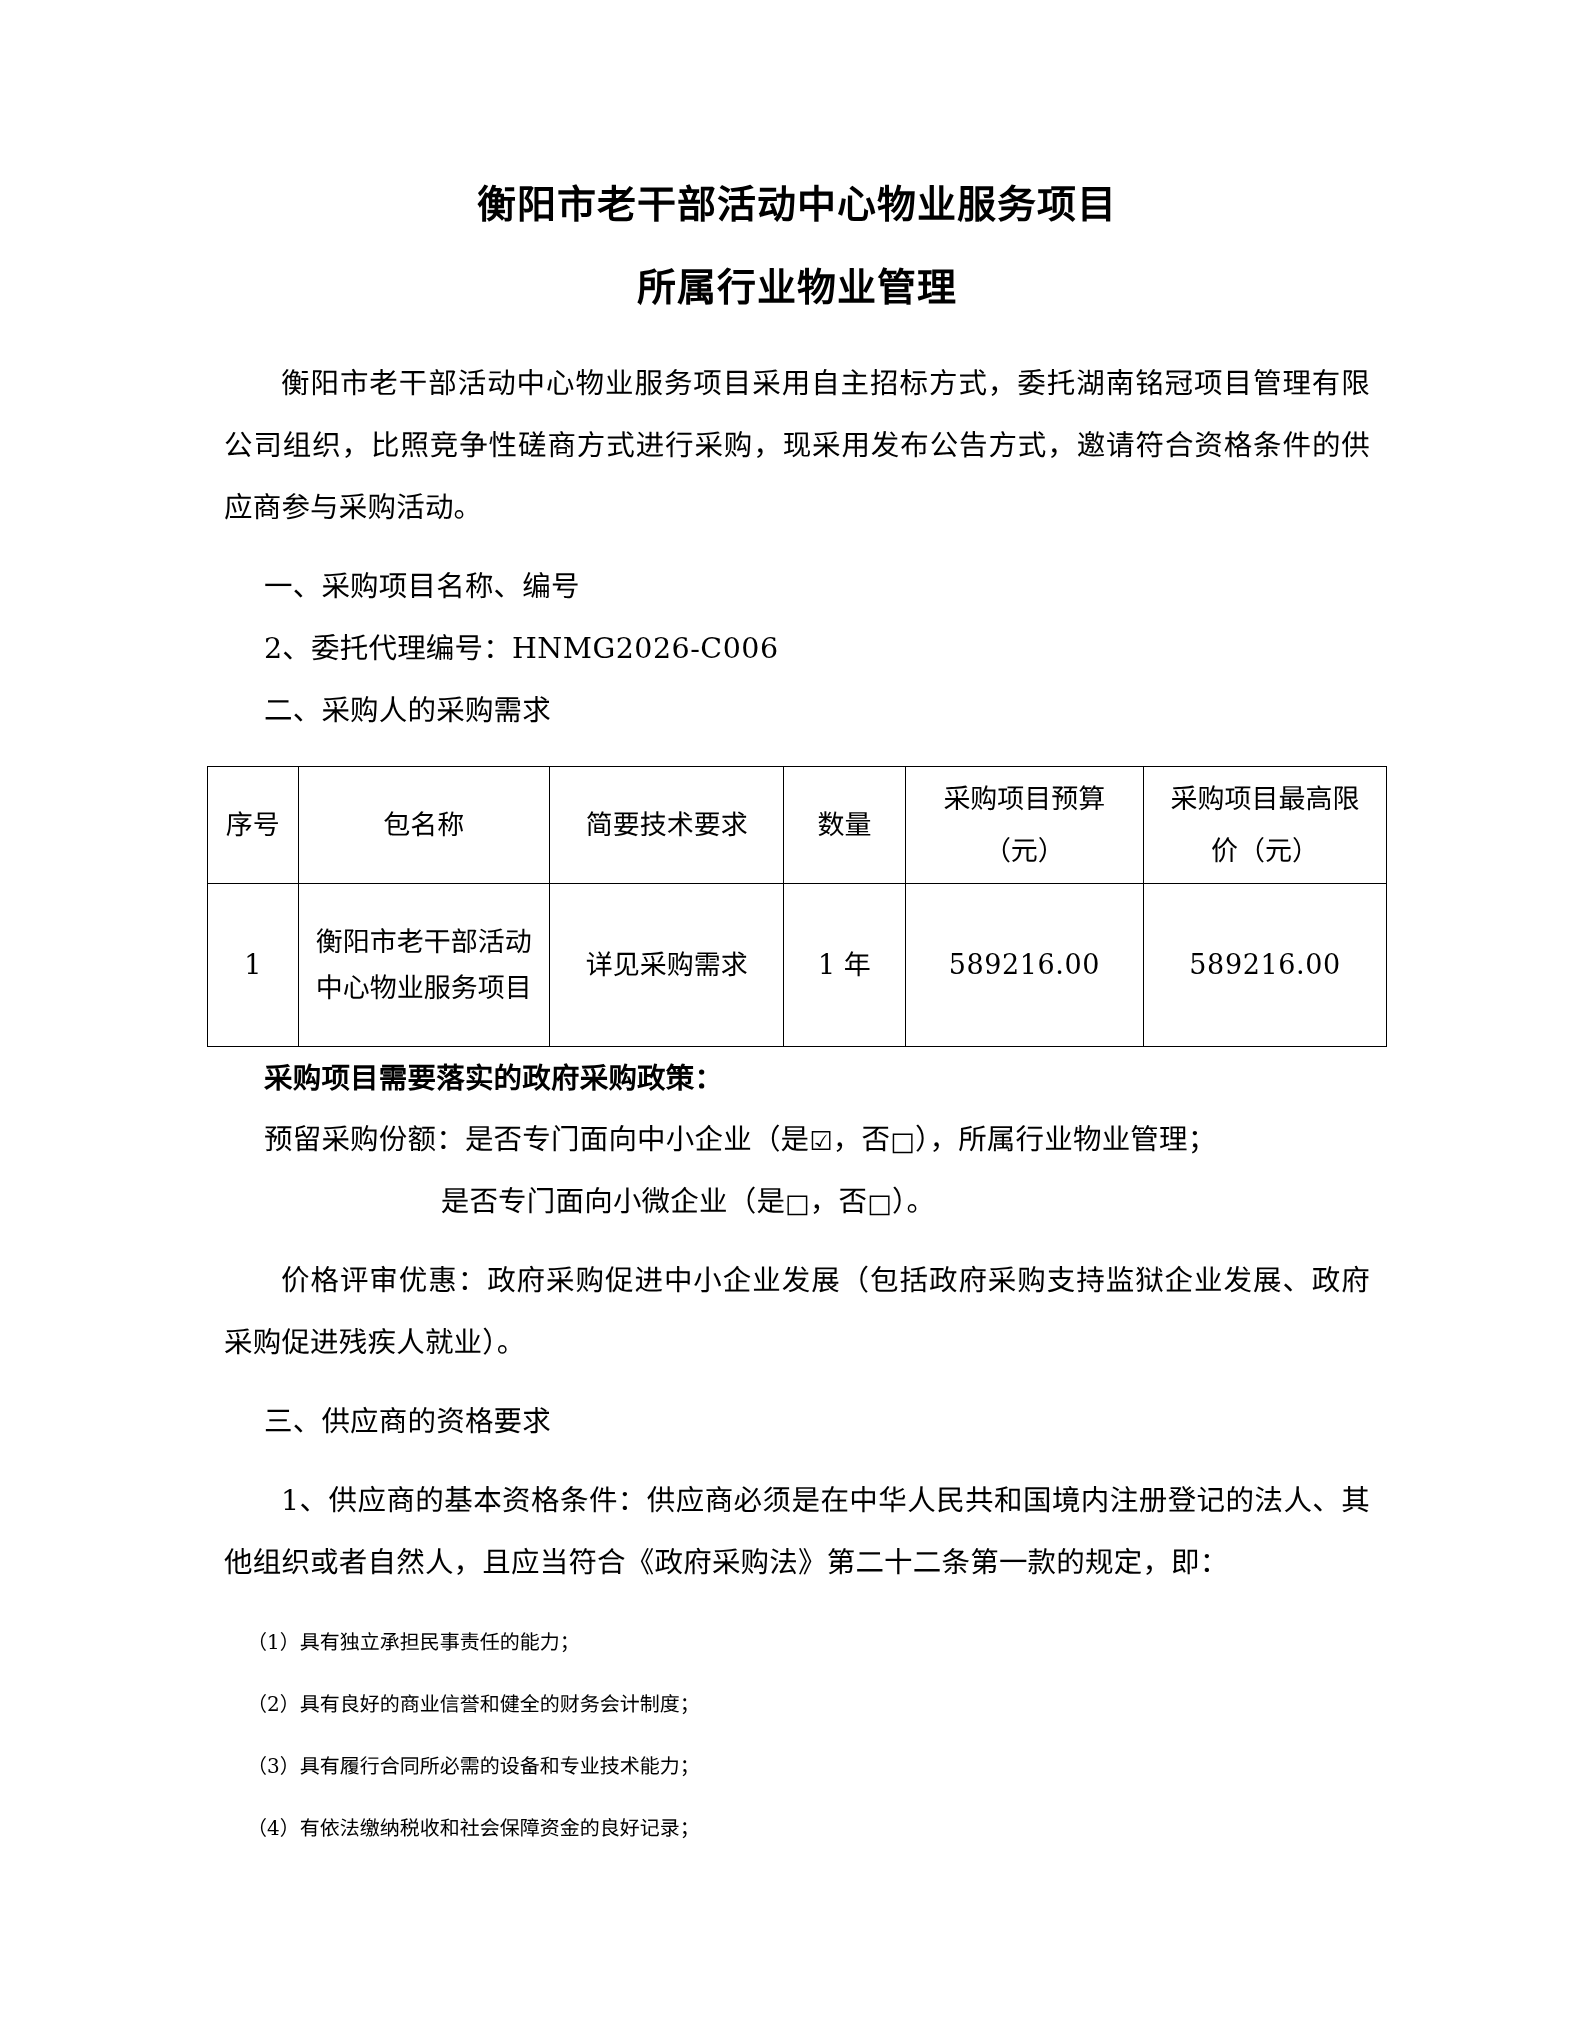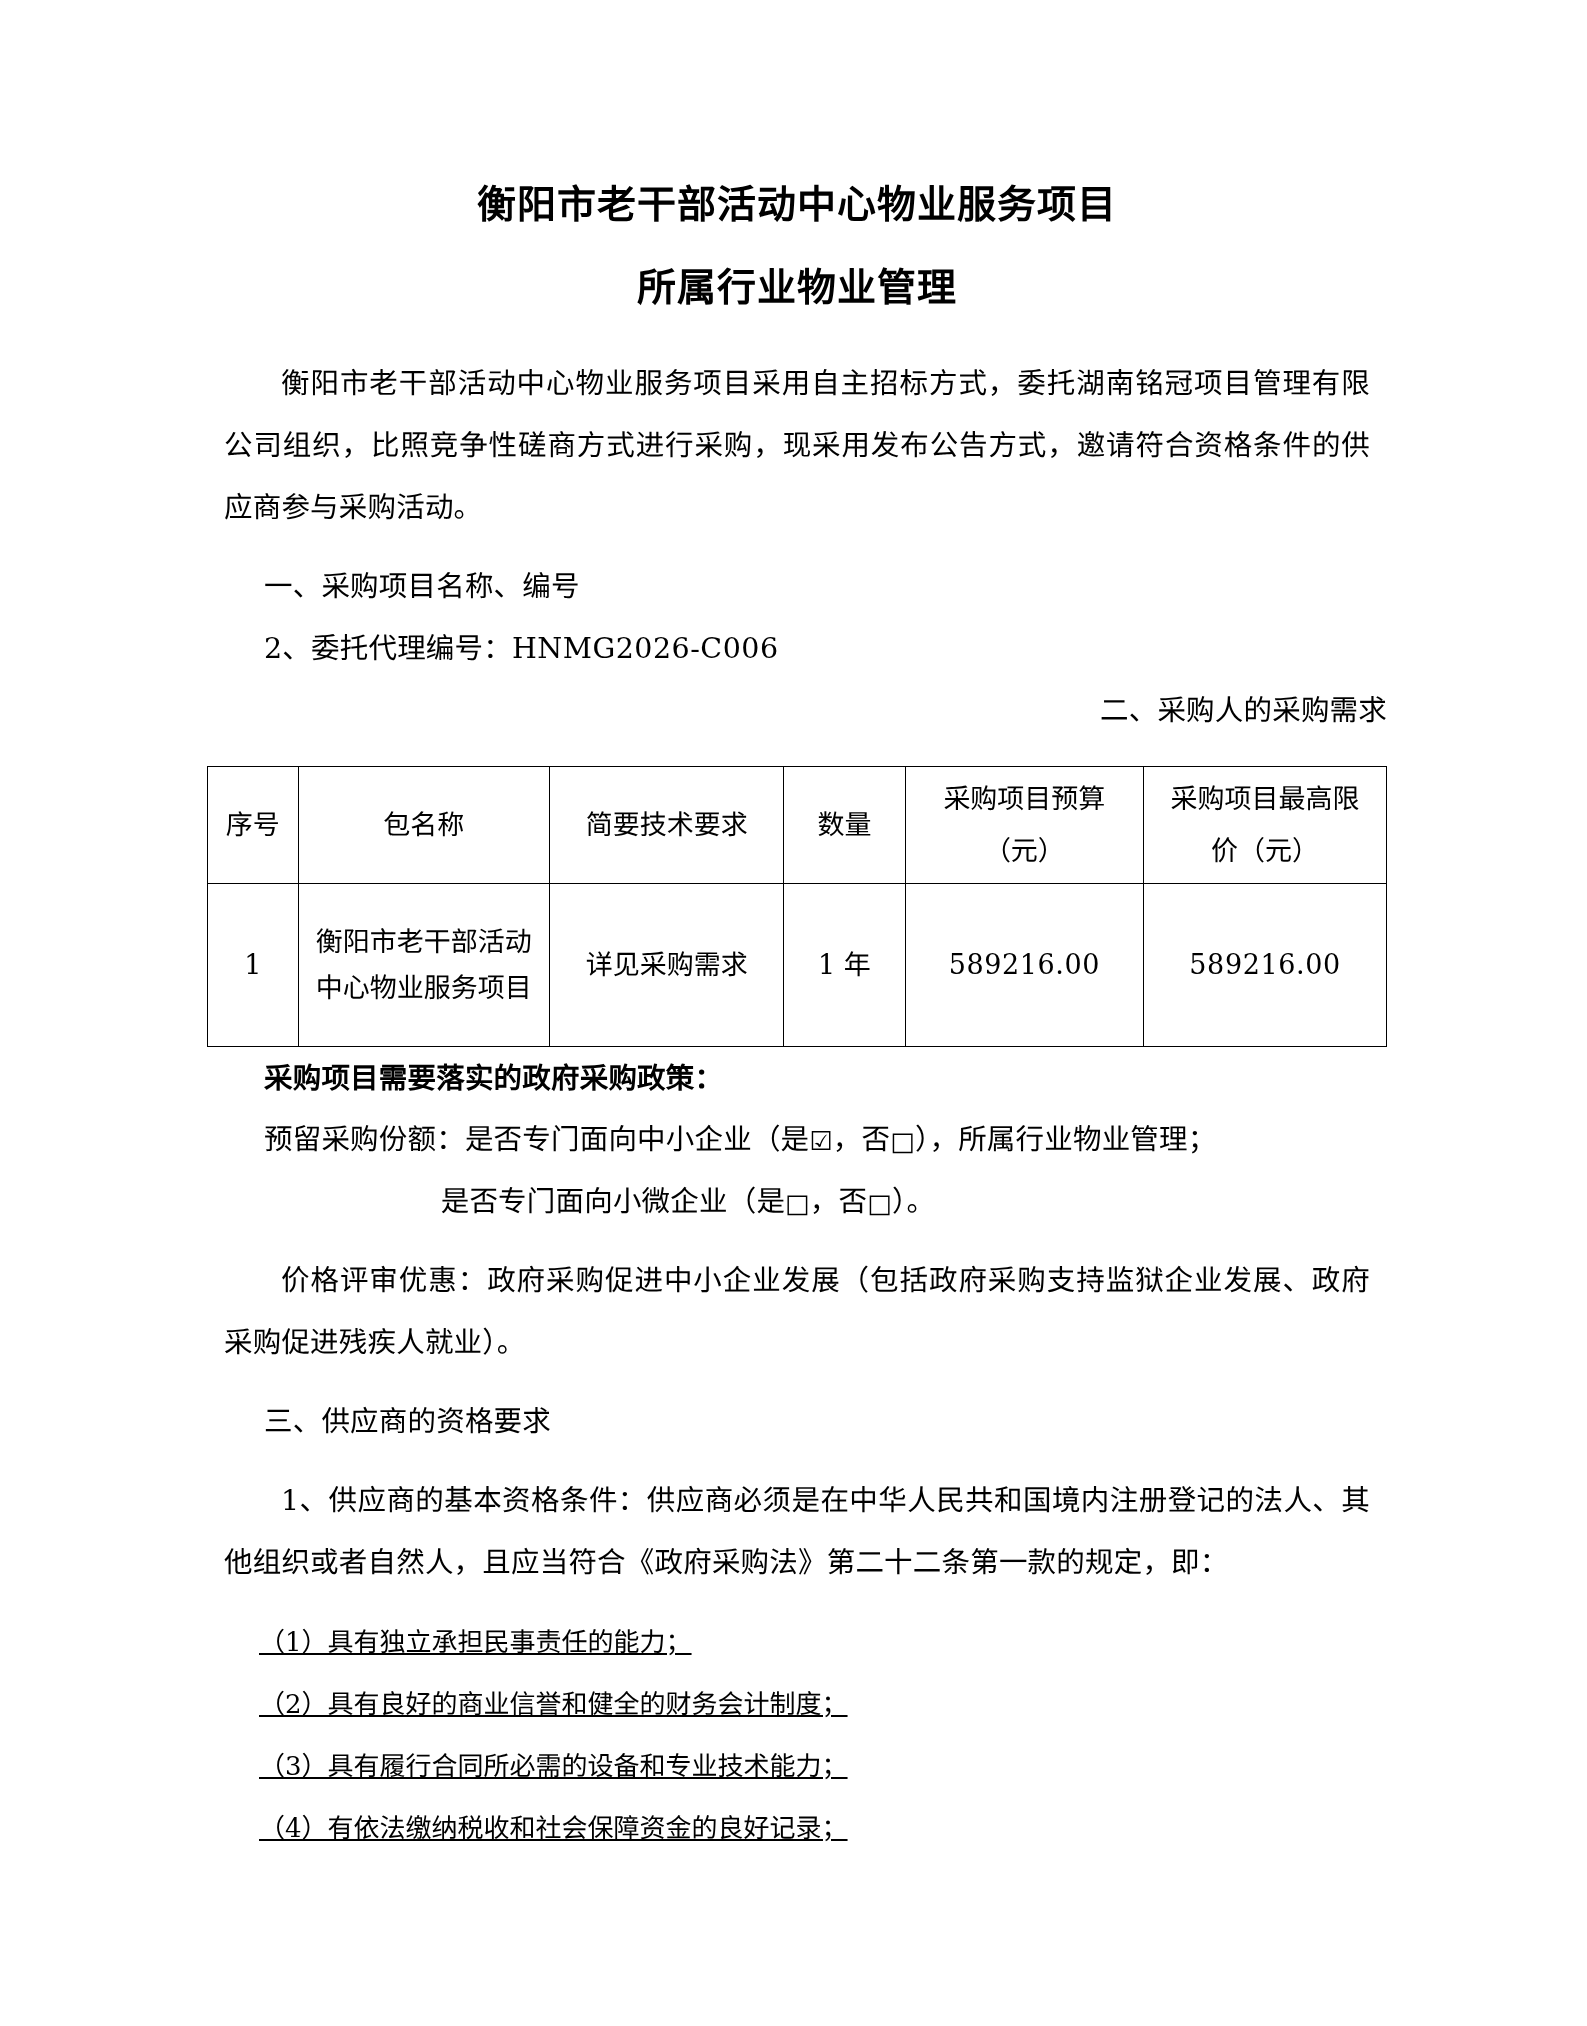--- a/index.html
+++ b/index.html
@@ -48,21 +48,21 @@
     text-align: justify;
     text-justify: inter-ideograph;
     letter-spacing: 0.2px;
     margin: 17px;
   }
   .para.indent {
     text-indent: 2em;
   }
   .block-gap-lg { margin-top: 38px; }
   .block-gap-md { margin-top: 22px; }
-  .block-gap-sm { margin-top: 10px; text-align: right; }
+  .block-gap-sm { margin-top: 10px; }
 
   .line {
     font-size: 28.5px;
     line-height: 62px;
     letter-spacing: 0.2px;
     margin: 0;
     white-space: nowrap;
   }
   .line.indent { padding-left: 2em; }
   .bold { font-weight: 700; }
@@ -106,26 +106,25 @@
   .cbox {
     display: inline-block;
     font-family: "DejaVu Sans", "Liberation Sans", sans-serif;
     font-size: 26px;
     line-height: 1;
     vertical-align: -1px;
   }
   .deep-indent { padding-left: 8.2em; }
 
   .list-item {
-    font-size: 26px;
+    font-size: 20px;
     line-height: 62px;
     margin: 0;
     padding-left: 2em;
     white-space: nowrap;
-    text-decoration: underline;
   }
 </style>
 </head>
 <body>
 
 <div class="page">
   <div class="content">
 
     <h1 class="doc-title title-line-1">衡阳市老干部活动中心物业服务项目</h1>
     <h1 class="doc-title title-line-2">所属行业物业管理</h1>

